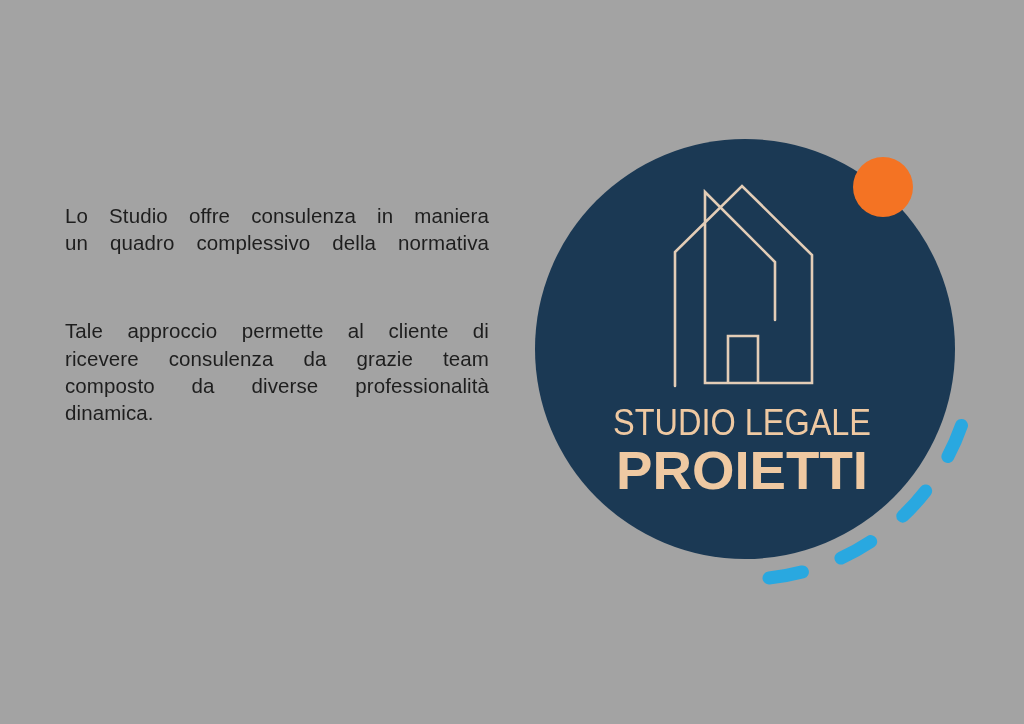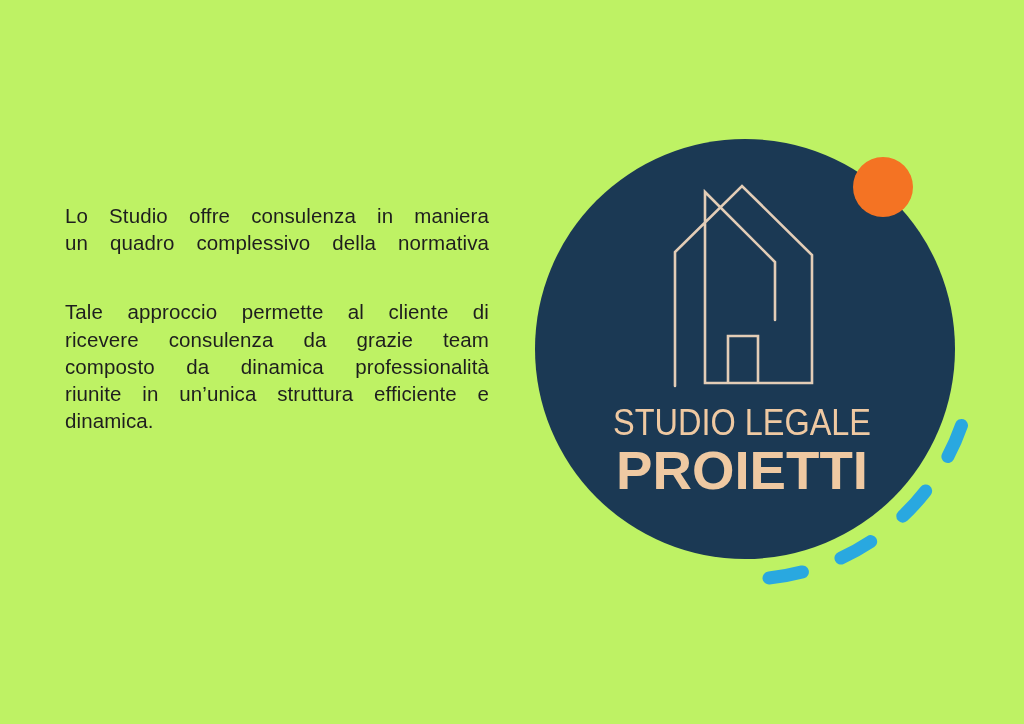--- a/index.html
+++ b/index.html
@@ -7,37 +7,37 @@
     padding: 0;
     width: 1024px;
     height: 724px;
     background: #ffffff;
     overflow: hidden;
   }
   .slide {
     position: relative;
     width: 1024px;
     height: 724px;
-    background: #bef264;
+    background: #a3a3a3;
     font-family: "Liberation Sans", sans-serif;
   }
   .text-col {
     position: absolute;
     left: 65px;
     top: 202px;
     width: 424px;
     color: #1e1e1e;
   }
   .para {
     font-size: 20.5px;
     line-height: 27.2px;
     letter-spacing: 0.1px;
   }
   .para + .para {
-    margin-top: 42px;
+    margin-top: 61px;
   }
   .line {
     text-align: justify;
     text-align-last: justify;
     white-space: normal;
   }
   .line.last {
     text-align-last: left;
   }
   .logo-svg {
@@ -65,22 +65,21 @@
 <main class="slide">
 
   <section class="text-col">
     <div class="para">
       <div class="line">Lo Studio offre consulenza in maniera</div>
       <div class="line">un quadro complessivo della normativa</div>
     </div>
     <div class="para">
       <div class="line">Tale approccio permette al cliente di</div>
       <div class="line">ricevere consulenza da grazie team</div>
-      <div class="line">composto da dinamica professionalità</div>
-      <div class="line">riunite in un’unica struttura efficiente e</div>
+      <div class="line">composto da diverse professionalità</div>
       <div class="line last">dinamica.</div>
     </div>
   </section>
 
   <svg class="logo-svg" viewBox="0 0 1024 724" xmlns="http://www.w3.org/2000/svg">
 
     <circle cx="745" cy="349" r="210" fill="#1b3954"></circle>
 
     <circle cx="883" cy="187" r="30" fill="#f47323"></circle>
 

